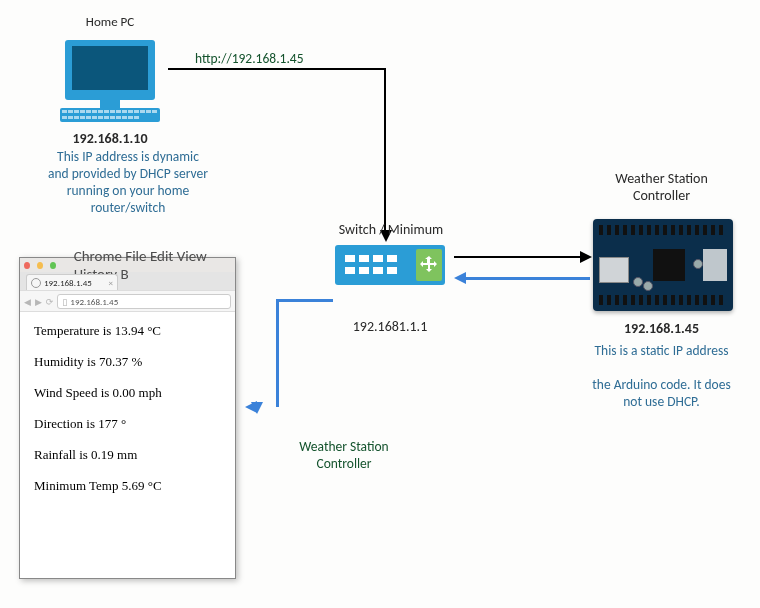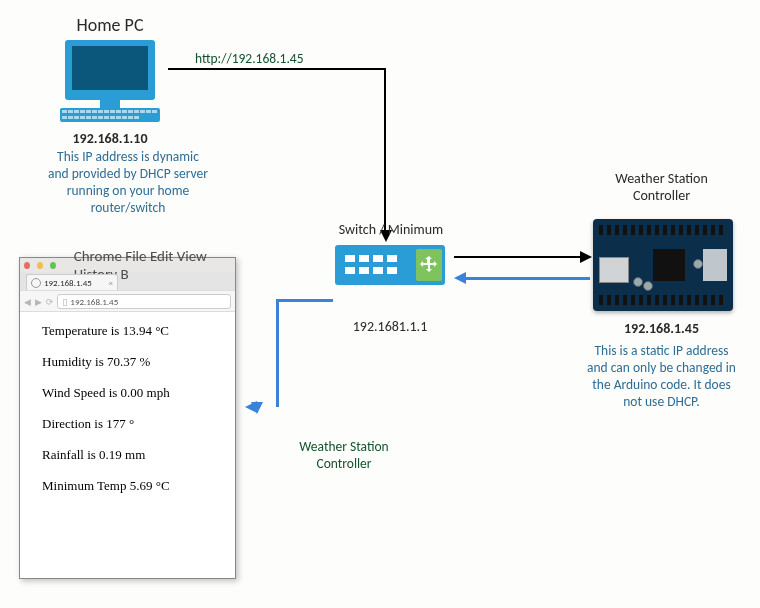--- a/index.html
+++ b/index.html
@@ -131,36 +131,36 @@
   }
   .addr .btn { color:#b7b7b7; font-size:9px; }
   .addr .url {
     flex:1; height:13px; border:1px solid #ccc; border-radius:3px; background:#fff;
     font-size:9px; padding:0 4px; display:flex; align-items:center; color:#555;
   }
   .browser .content {
     padding:12px 14px; font-family:"Times New Roman",Times,serif;
     font-size:13px; color:#000; line-height:1;
   }
-  .browser .content p { margin:0 0 18px 8px; }
+  .browser .content p { margin:0 0 18px 0; }
 
   
   .arrow-line { position:absolute; background:#000; }
   .arrow-line.blue { background:#3b82d9; }
   .arrowhead { position:absolute; width:0; height:0; }
   .ah-right-black { border-top:6px solid transparent; border-bottom:6px solid transparent; border-left:12px solid #000; }
   .ah-left-blue { border-top:6px solid transparent; border-bottom:6px solid transparent; border-right:12px solid #3b82d9; }
 
   .edge-label { position:absolute; font-size:13.5px; color:#14532d; }
   .edge-label.center { text-align:center; }
 </style>
 </head>
 <body>
 
-<div class="node-label" style="left:40px; top:14px; width:140px; font-size:18px;">Home PC</div>
+<div class="node-label" style="left:40px; top:14px; width:140px; font-size:13px;">Home PC</div>
 
 <div>
   <div class="pc-monitor-frame"></div>
   <div class="pc-monitor-screen"></div>
   <div class="pc-stand"></div>
   <div class="pc-keyboard">
       <i></i>
       <i></i>
       <i></i>
       <i></i>
@@ -228,21 +228,21 @@
   <div class="chip1"></div>
   <div class="eth"></div>
   <div class="sd"></div>
   <div class="cap" style="left:40px; top:58px;"></div>
   <div class="cap" style="left:50px; top:62px;"></div>
   <div class="cap" style="left:100px; top:40px;"></div>
 </div>
 <div class="node-label ip-bold" style="left:580px; top:320px; width:163px;">192.168.1.45</div>
 <div class="node-label desc" style="left:565px; top:343px; width:193px;">
   <span>This is a static IP address</span><br>
-  <span>and can only be changed in</span><br>
+  <br>
   <span>the Arduino code. It does</span><br>
   <span>not use DHCP.</span>
 </div>
 
 <div class="arrow-line blue" style="left:276px; top:299px; width:57px; height:3px;"></div>
 <div class="arrow-line blue" style="left:276px; top:299px; width:3px; height:108px;"></div>
 <div class="arrowhead ah-left-blue" style="left:251px; top:402px; transform:rotate(-90deg); transform-origin:center;"></div>
 <div class="arrowhead ah-left-blue" style="left:245px; top:401px;"></div>
 <div class="edge-label center" style="left:264px; top:421px; width:160px;">
   <br>

